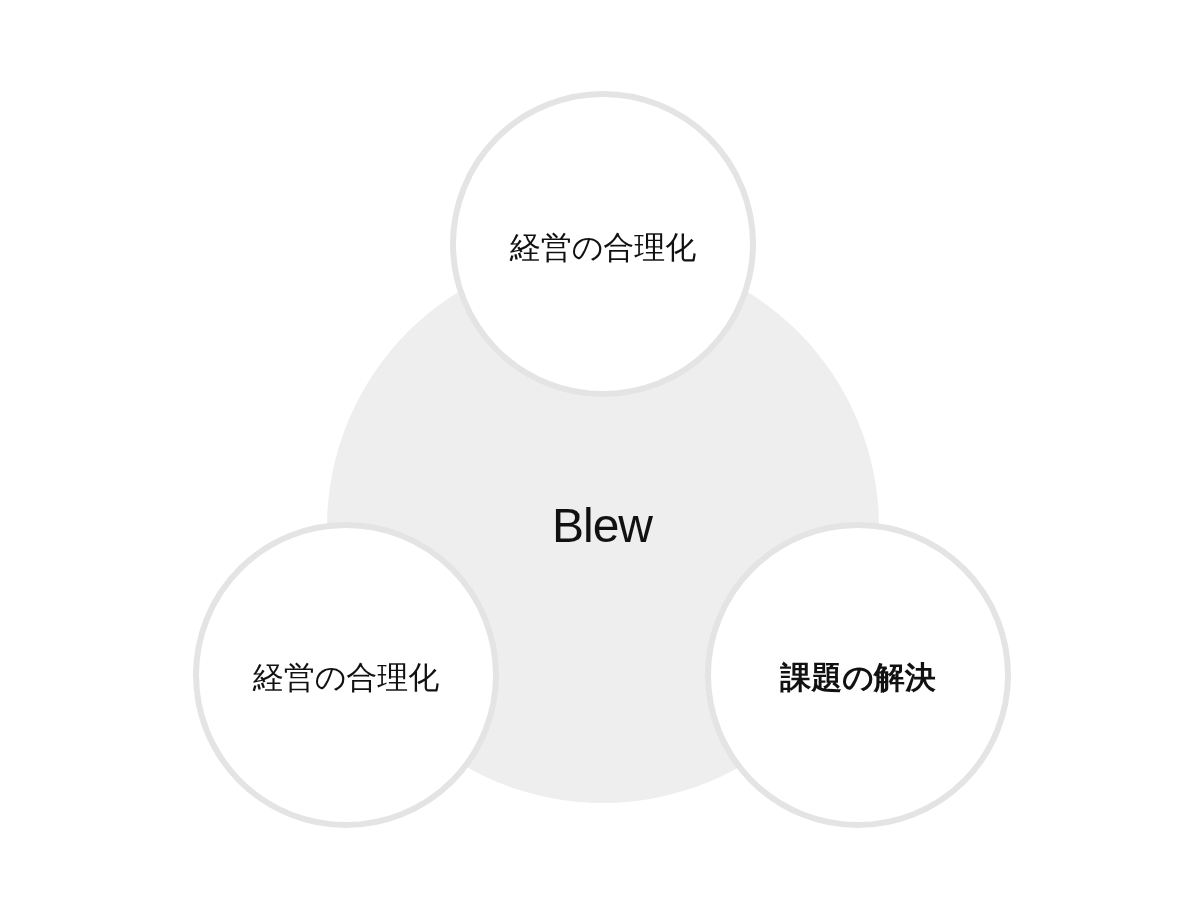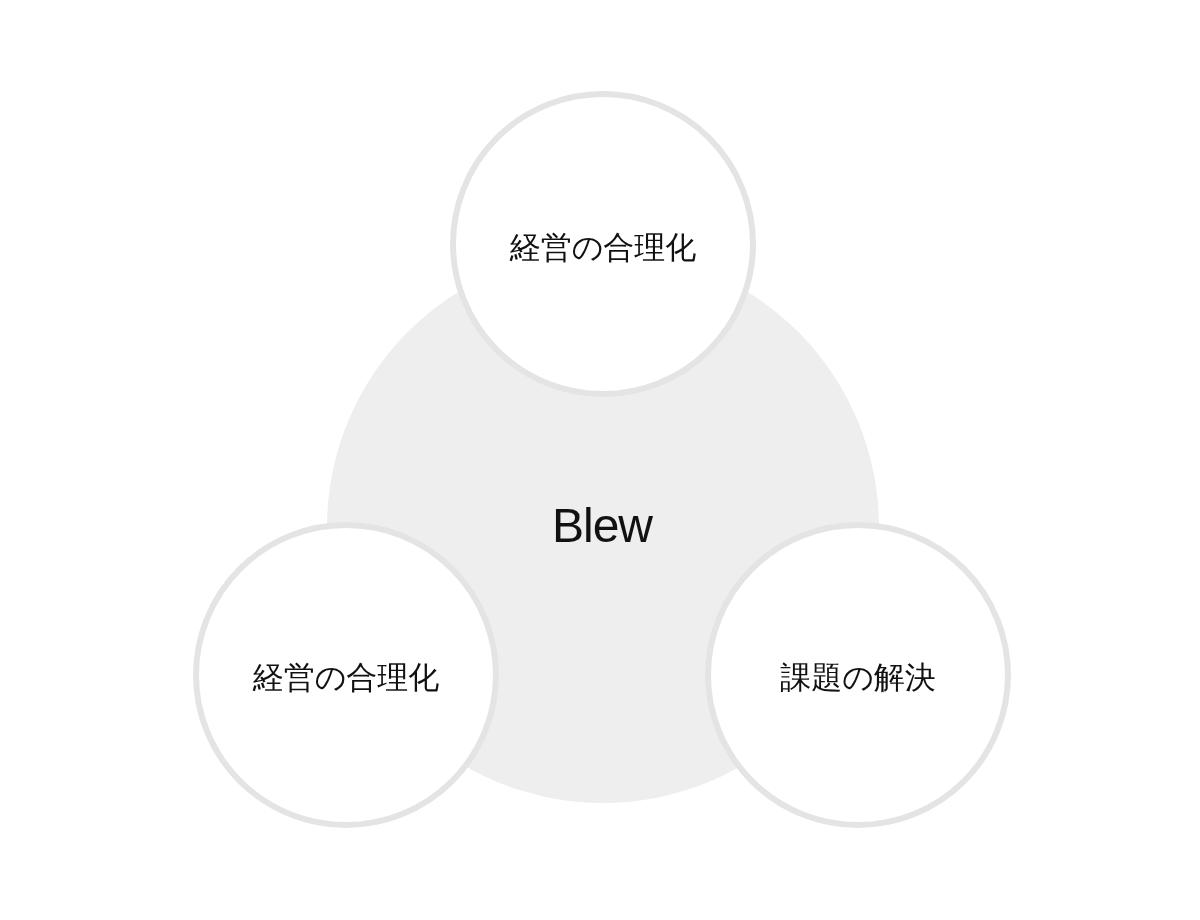--- a/index.html
+++ b/index.html
@@ -55,21 +55,21 @@
     }
     .node-label {
       font-family: "DejaVu Sans", "Liberation Sans", sans-serif;
       font-size: 31px;
       line-height: 40px;
       color: #111111;
       white-space: nowrap;
     }
     .node-top   { left: 450px; top: 91px; }
     .node-left  { left: 193px; top: 522px; }
-    .node-right { left: 705px; top: 522px; }
+    .node-right { left: 705px; top: 522px; font-weight: bold; }
     .node-top .node-label { margin-top: 6px; }
     .node-left .node-label, .node-right .node-label { margin-top: 4px; }
   </style>
 </head>
 <body>
 
 <div class="diagram">
   <div class="core"></div>
   <div class="core-label">Blew</div>
 

